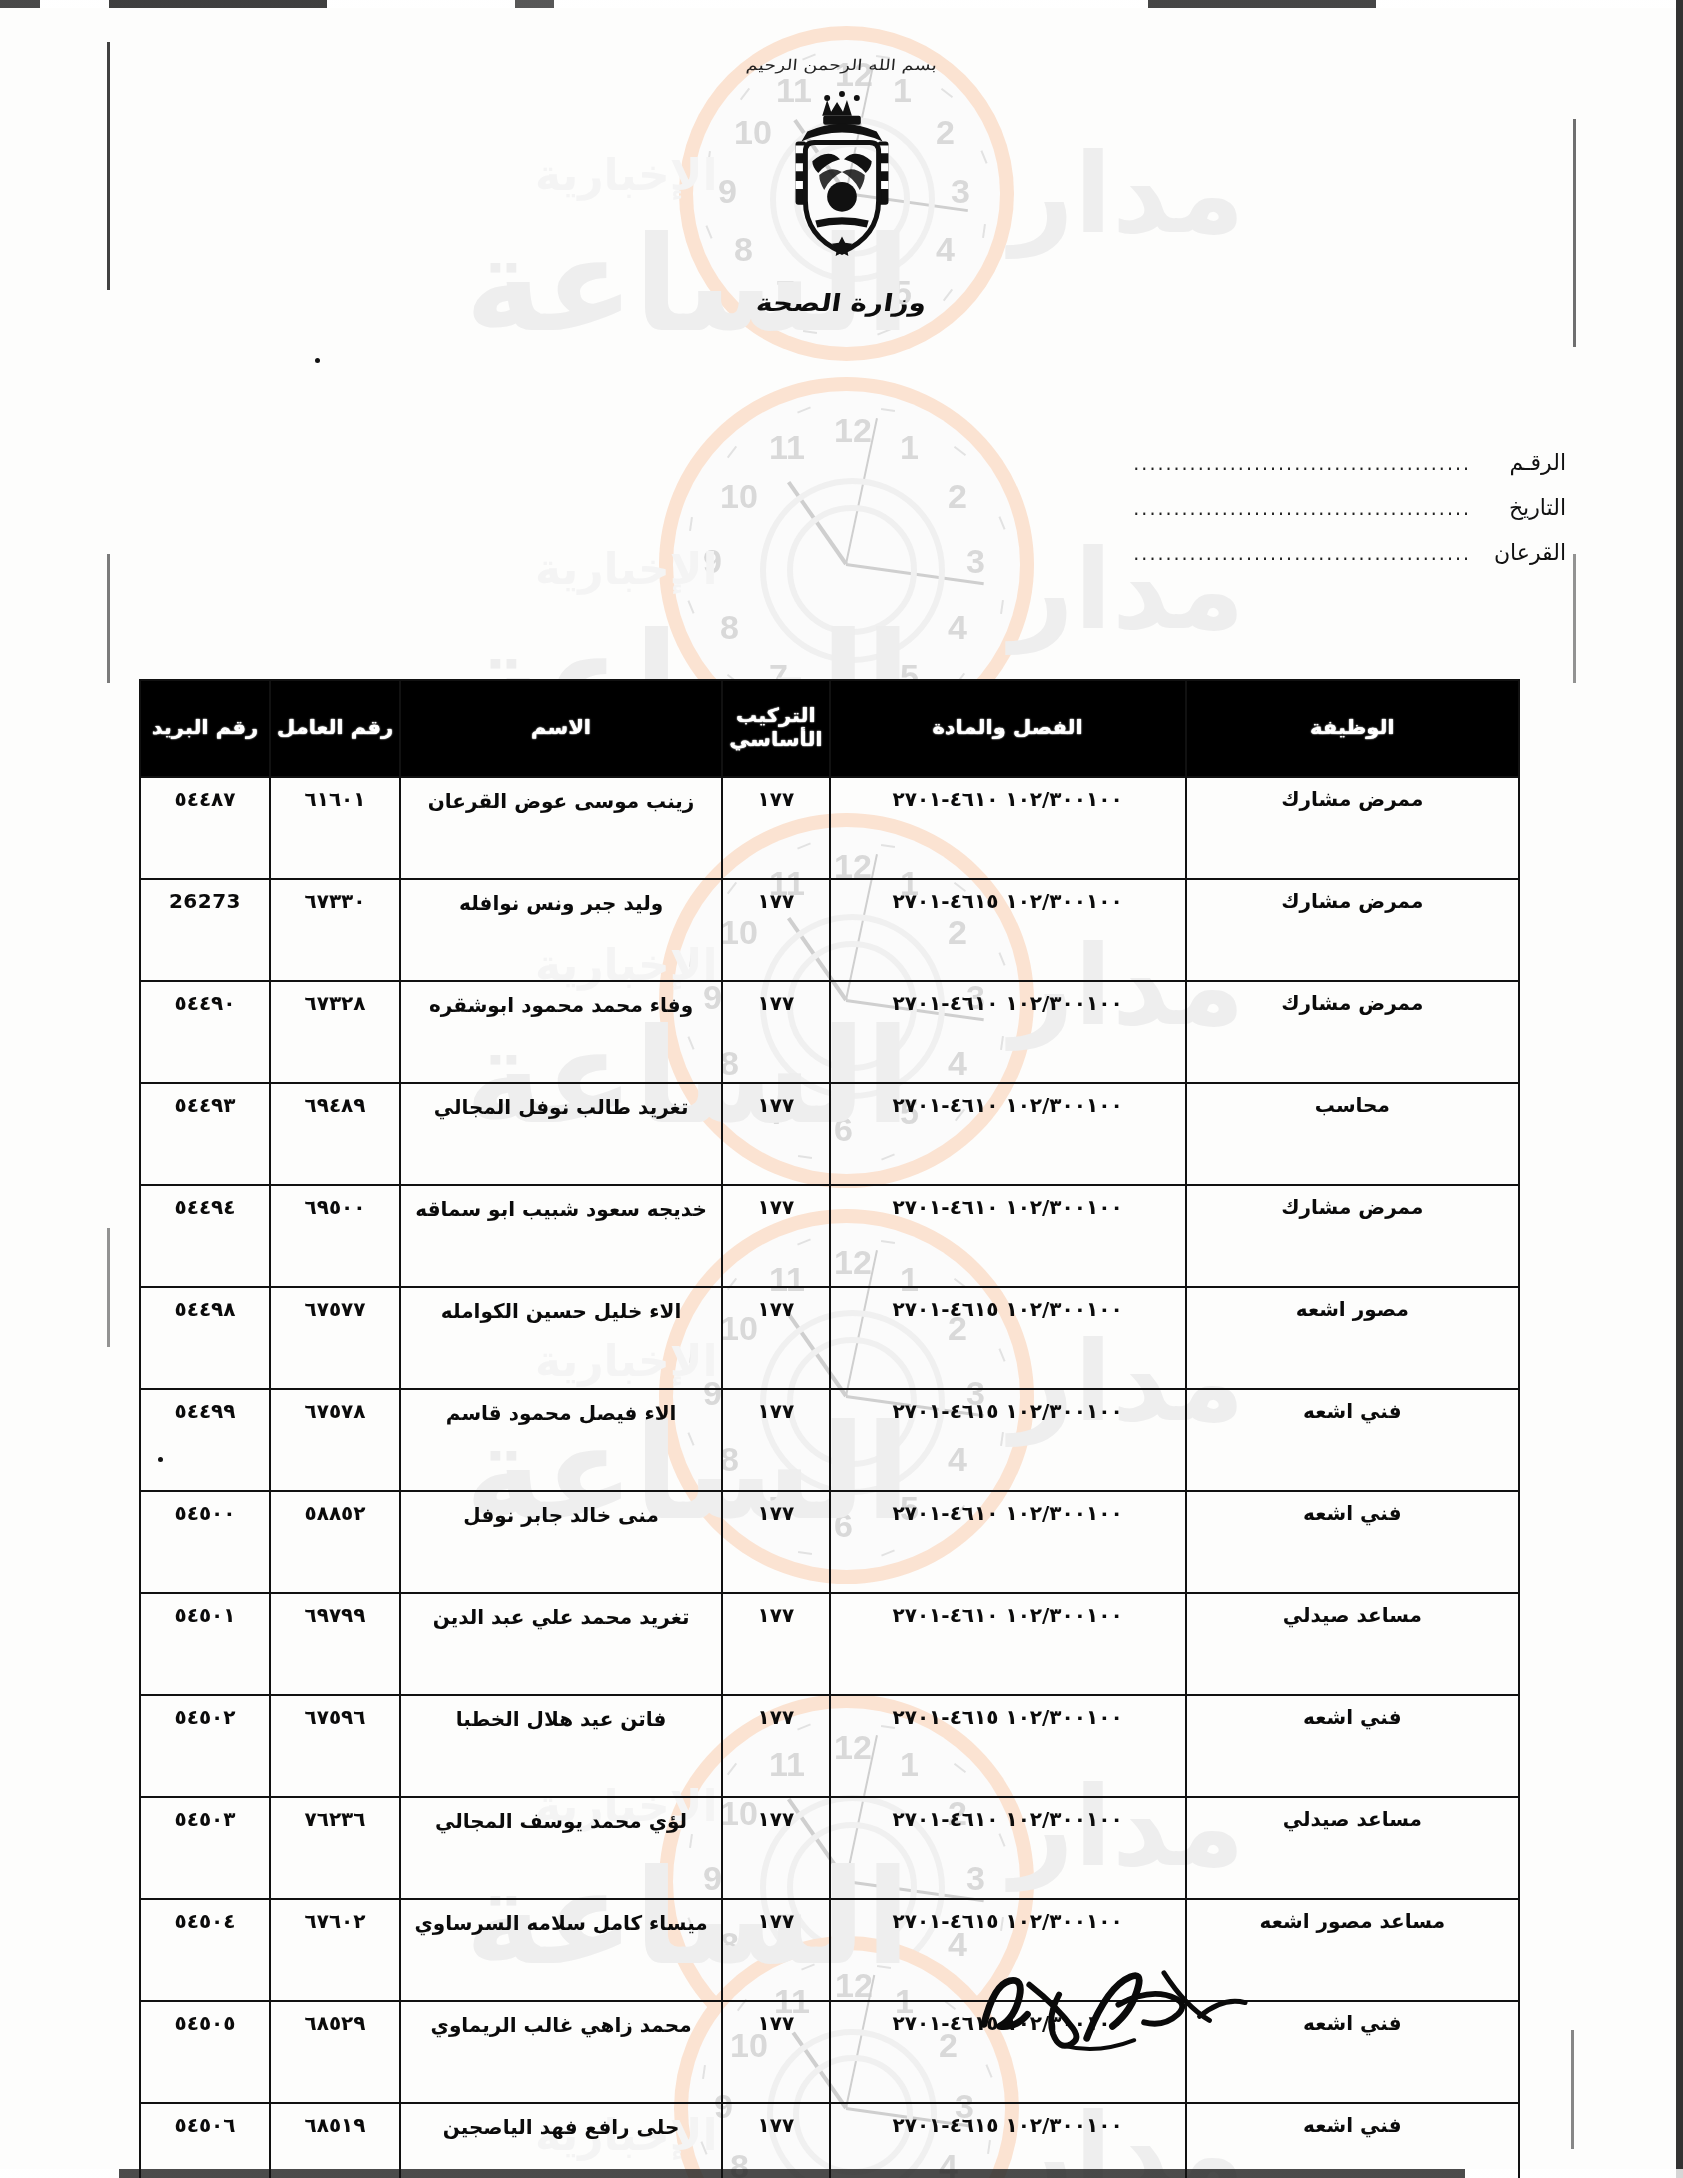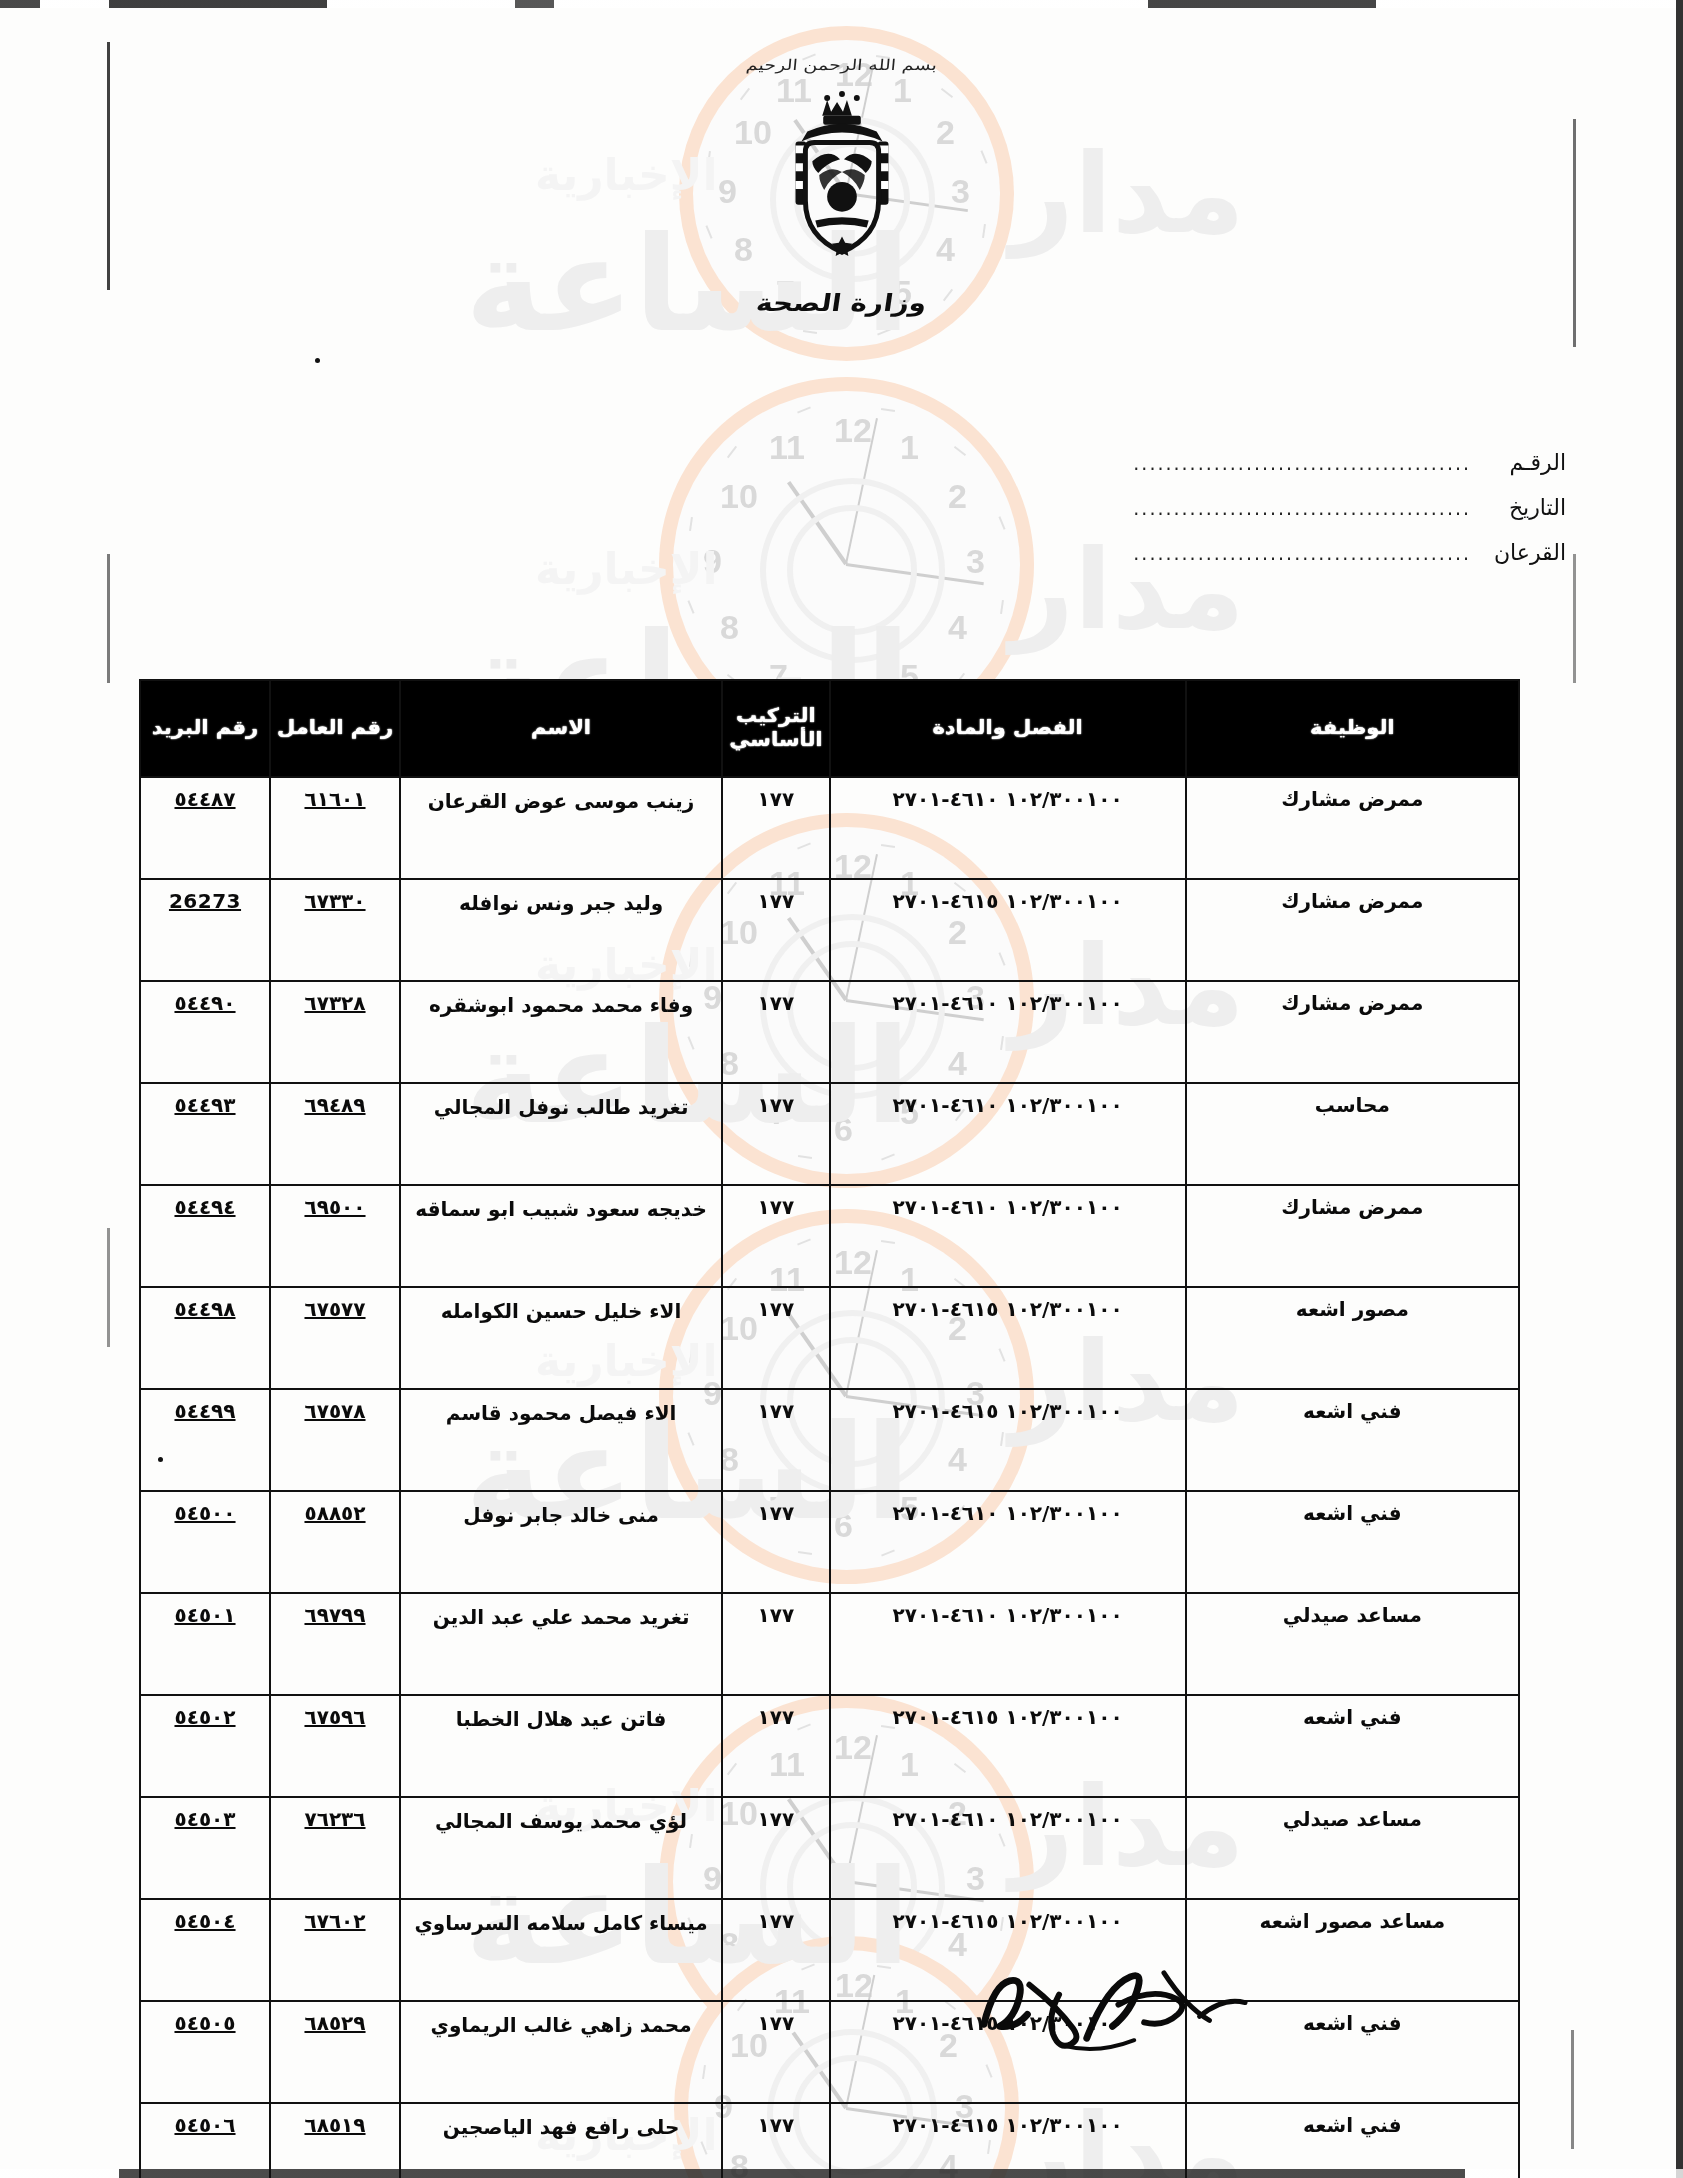--- a/index.html
+++ b/index.html
@@ -80,21 +80,21 @@
     vertical-align:middle;line-height:1.25;
     letter-spacing:1px;
     box-shadow:inset 0 0 0 2px #000;
   }
   table.main thead th span{display:block;transform:scaleY(.92);
     text-shadow:0 0 1px #fff,0 0 2px #fff;}
   table.main tbody td{
     height:91px;font-size:20px;color:#0b0b0b;font-weight:700;
     text-align:center;padding:9px 6px 0;letter-spacing:0.5px;
   }
-  td.c-mail,td.c-emp{font-size:21px;letter-spacing:2px;white-space:nowrap;text-decoration:underline;}
+  td.c-mail,td.c-emp{font-size:21px;letter-spacing:2px;white-space:nowrap;}
   td.c-name{text-align:center;line-height:1.45;padding-top:8px;}
   td.c-basic{font-size:21px;letter-spacing:2px;}
   td.c-chapter{font-size:20px;letter-spacing:1px;white-space:nowrap;direction:ltr;}
   td.c-job{text-align:center;font-size:21px;letter-spacing:2px;}
 
   .col-mail{width:115px}
   .col-emp{width:115px}
   .col-name{width:285px}
   .col-basic{width:95px}
   .col-chapter{width:315px}

